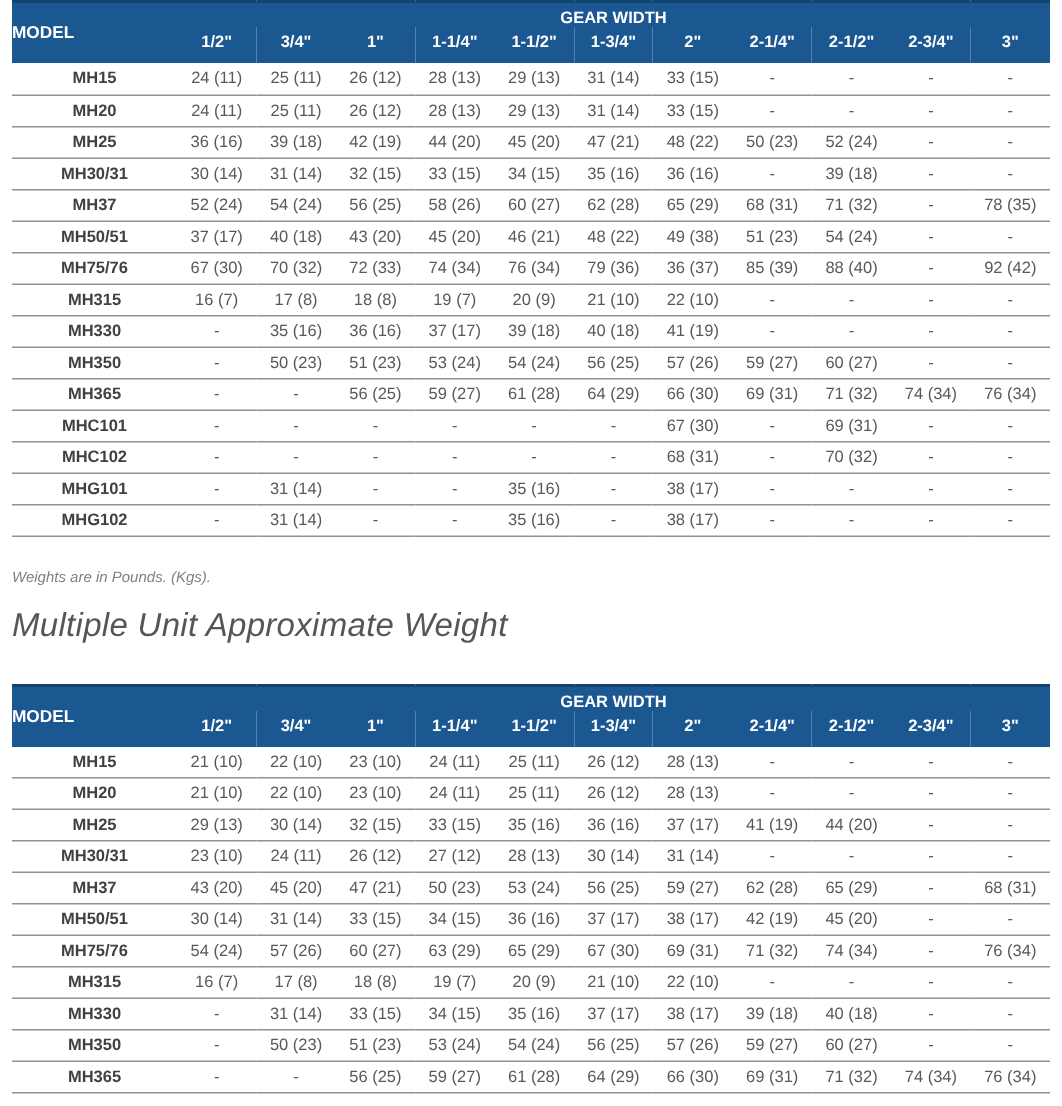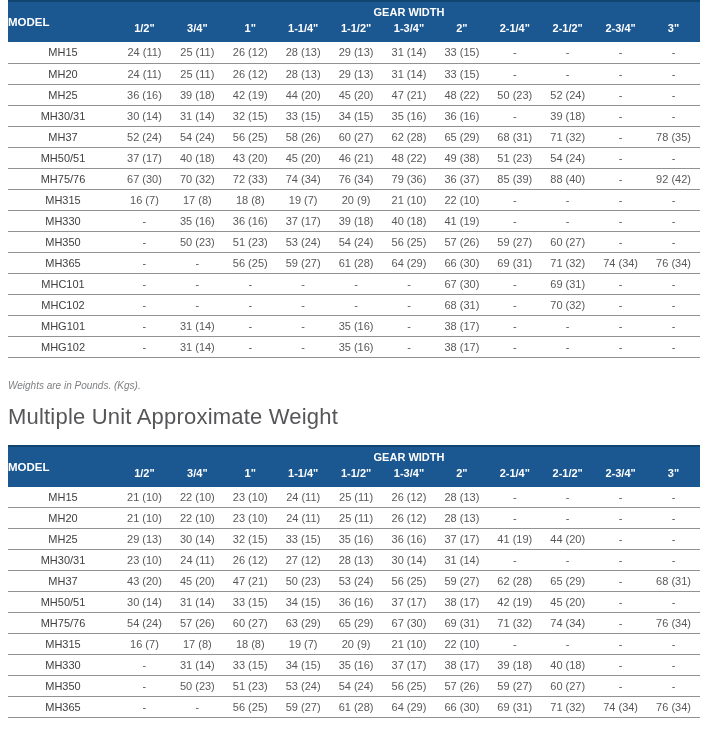--- a/index.html
+++ b/index.html
@@ -9,21 +9,21 @@
     overflow: hidden;
     font-family: "Liberation Sans", sans-serif;
   }
   .section-title {
     font-size: 22px;
     font-weight: 400;
     color: #565659;
     margin: 5px 0 7px 8px;
     letter-spacing: 0.2px;
   }
-  .section-title.second { margin-top: 13px; margin-bottom: 15px; }
+  .section-title.second { margin-top: 13px; margin-bottom: 26px; font-style: italic; }
   table {
     width: 692px;
     margin: 0 8px;
     border-collapse: collapse;
     table-layout: fixed;
   }
   col.model-col { width: 110px; }
   thead th {
     background: #1b5791;
     color: #ffffff;
@@ -50,21 +50,21 @@
     padding-bottom: 4px;
     font-size: 11px;
   }
   tbody tr { height: 21px; }
   tbody th, tbody td {
     border-bottom: 1px solid #909295;
     font-size: 11px;
     text-align: center;
     vertical-align: middle;
   }
-  tbody th { font-weight: normal; color: #414042; }
+  tbody th { font-weight: bold; color: #414042; }
   tbody td { color: #58595b; }
   .footnote {
     font-style: italic;
     font-size: 10px;
     color: #7d7f82;
     margin: 22px 8px 0 8px;
   }
   .footnote.first { margin-bottom: 0; }
 </style>
 </head>

